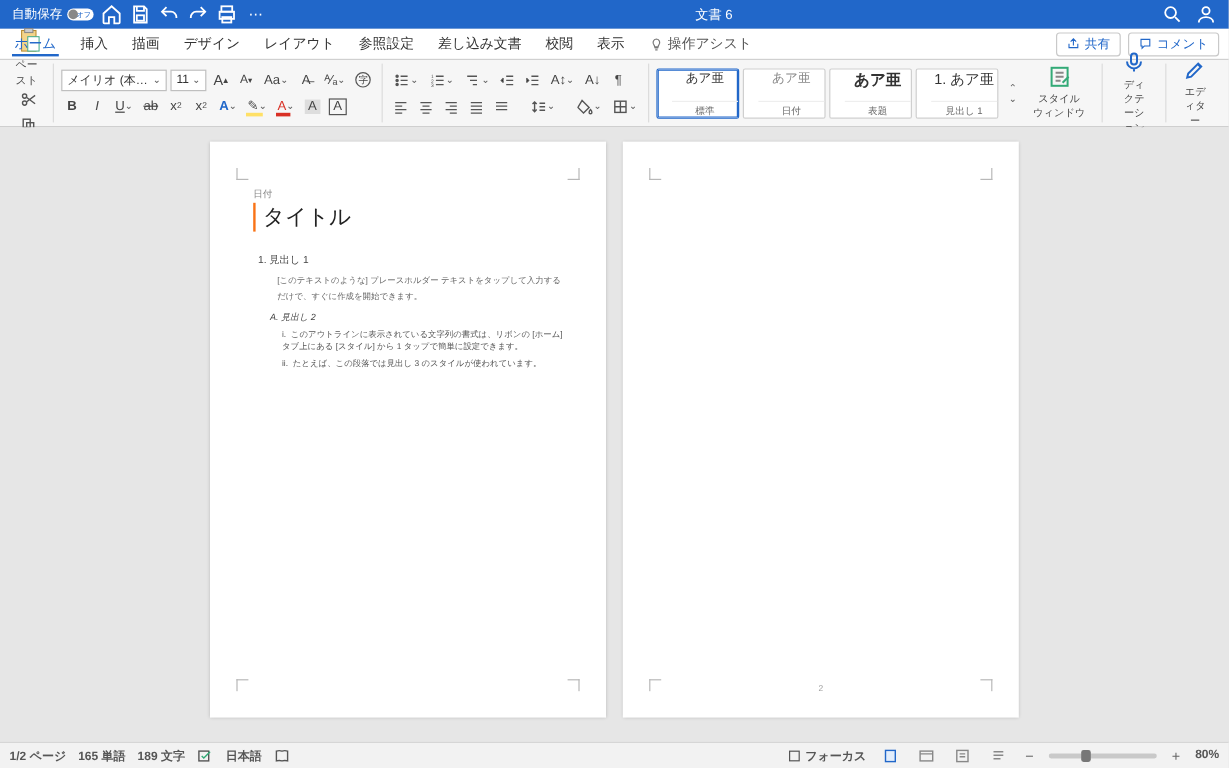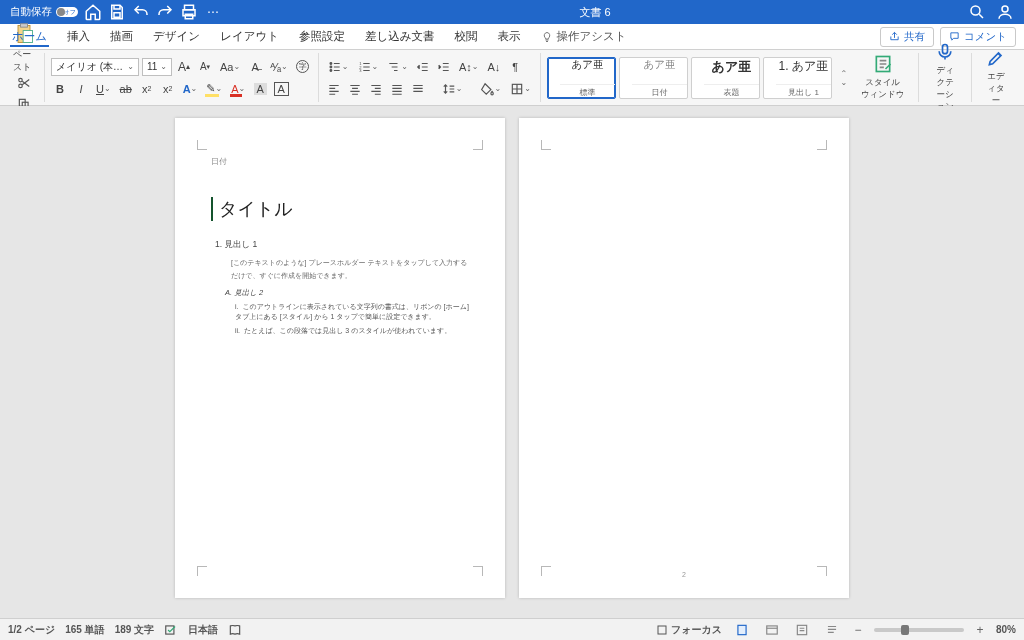--- a/index.html
+++ b/index.html
@@ -56,21 +56,21 @@
 
 .canvas{ flex:1; background:#e6e6e6; overflow:hidden; position:relative; display:flex; justify-content:center; gap:14px; padding-top:12px; }
 .page{ width:330px; height:480px; background:#fff; box-shadow:0 0 3px rgba(0,0,0,.2); position:relative; padding:28px 30px; }
 .corner{ position:absolute; width:10px; height:10px; border:1px solid #b8b8b8; }
 .corner.tl{ top:22px; left:22px; border-right:none; border-top:none; }
 .corner.tr{ top:22px; right:22px; border-left:none; border-top:none; }
 .corner.bl{ bottom:22px; left:22px; border-right:none; border-bottom:none; }
 .corner.br{ bottom:22px; right:22px; border-left:none; border-bottom:none; }
 .doc{ padding:10px 6px 0; font-size:8px; color:#444; }
 .doc .meta{ font-size:8px; color:#888; }
-.doc .title{ font-size:18px; color:#222; font-weight:300; margin:30px 0 18px; border-left:2px solid #14532d; padding-left:6px; }
+.doc .title{ font-size:18px; color:#222; font-weight:300; margin:2px 0 18px; border-left:2px solid #f97316; padding-left:6px; }
 .doc .h1{ font-size:8.5px; margin:6px 0 6px 4px; }
 .doc .body{ font-size:7px; color:#666; margin-left:20px; line-height:1.8; margin-bottom:4px; }
 .doc .h2{ font-size:7.5px; margin:6px 0 4px 14px;font-style:italic; }
 .doc .h3{ font-size:7px; margin:4px 0 3px 24px; color:#555; }
 .pgnum{ position:absolute; bottom:20px; left:50%; transform:translateX(-50%); font-size:7px; color:#999; }
 
 
 .statusbar{ height:22px; background:#f2f2f2; border-top:1px solid #cfcfcf; display:flex; align-items:center; font-size:10px; color:#555; padding:0 8px; gap:10px; }
 .statusbar .spacer{ flex:1; }
 .statusbar .sbtn{ display:flex; align-items:center; gap:3px;font-weight:bold; }

